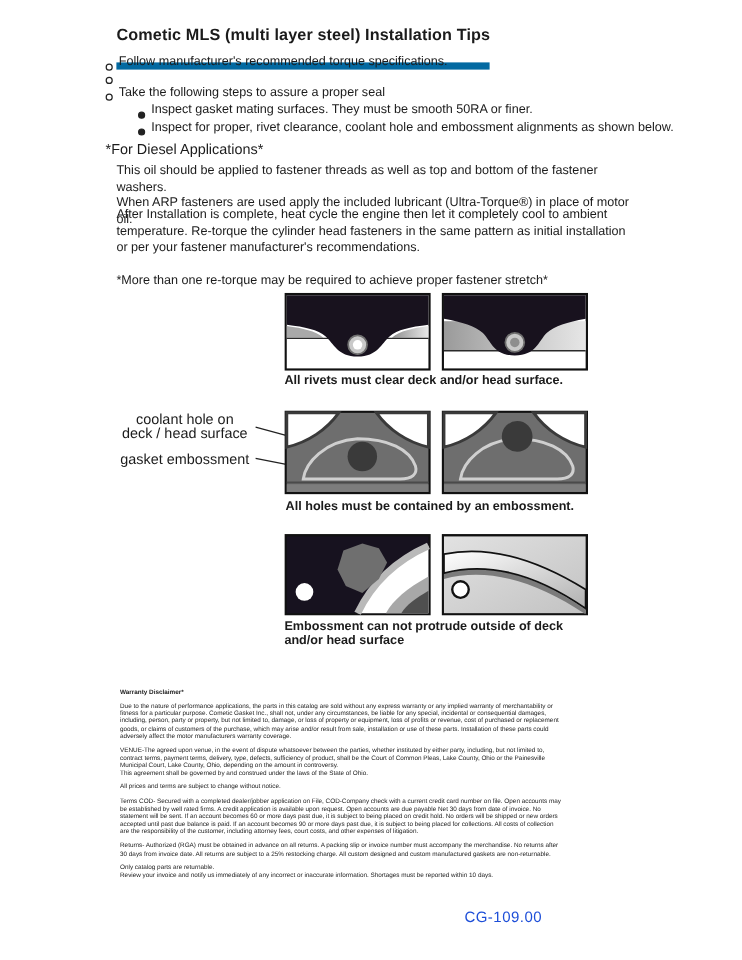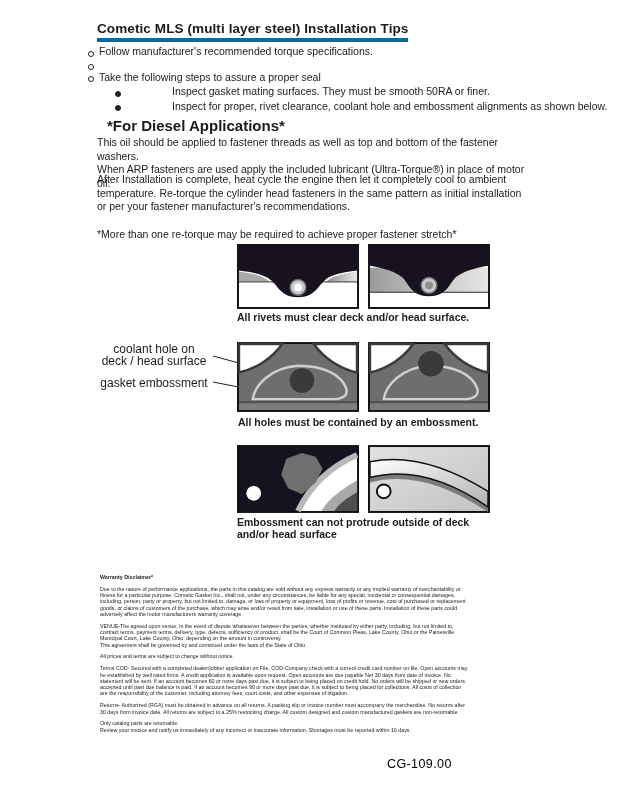--- a/index.html
+++ b/index.html
@@ -3,38 +3,38 @@
 <meta charset="utf-8">
 <style>
   html,body{margin:0;padding:0;}
   body{
     width:618px;height:800px;position:relative;background:#ffffff;
     font-family:"Liberation Sans", sans-serif;color:#1b1b1b;overflow:hidden;
   }
   .abs{position:absolute;}
   .title{
     left:97px;top:21px;font-size:13.5px;font-weight:700;
-    border-bottom:4px solid #0369a1;padding-bottom:2px;letter-spacing:.1px;
+    border-bottom:6px solid #0369a1;padding-bottom:16px;letter-spacing:.1px;
   }
   .bullets{left:88px;top:44px;font-size:10.5px;line-height:14.5px;}
-  .brow{display:flex;align-items:center;}
+  .brow{display:flex;align-items:flex-end;}
   .bmark{width:4px;height:4px;border:1px solid #222;border-radius:50%;margin:5px 5px 0 0;flex:0 0 auto;}
-  .brow.sub{margin-left:27px;gap:46px;}
+  .brow.sub{margin-left:27px;}
   .brow.sub .bmark{background:#222;}
-  .h2{left:107px;top:117px;font-size:15px;font-weight:700;}
+  .h2{left:88px;top:117px;font-size:12px;font-weight:400;}
   .para{left:97px;font-size:10.5px;line-height:13.5px;white-space:pre-line;width:440px;}
   .dlabel{font-size:13px;font-weight:700;width:122px;text-align:center;margin-top:38px;}
   .caption{font-size:10.5px;font-weight:700;white-space:pre-line;line-height:12px;}
   .panel{width:122px;}
   .sidelabel{width:112px;text-align:center;font-size:12px;line-height:11.5px;white-space:pre-line;}
   .fine{left:100px;top:574px;width:420px;font-size:5.3px;line-height:6.3px;color:#222;}
   .fine .fp{white-space:pre-line;margin:0;}
   .fine .gap{margin-top:5.5px;}
   .fine .fph{font-weight:700;}
-  .footer-code{left:387px;top:757px;font-size:12.5px;letter-spacing:.4px;color:#000000;}
+  .footer-code{left:387px;top:757px;font-size:12.5px;letter-spacing:.4px;color:#1d4ed8;}
   svg{display:block;}
 </style>
 </head>
 <body>
 
 <div class="abs title">Cometic MLS (multi layer steel) Installation Tips</div>
 
 <div class="abs bullets">
   <div class="brow">
     <span class="bmark"></span>

